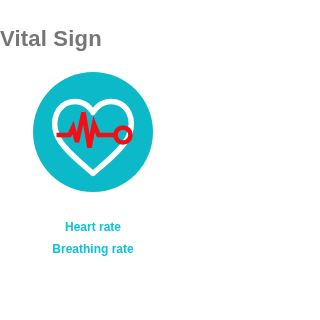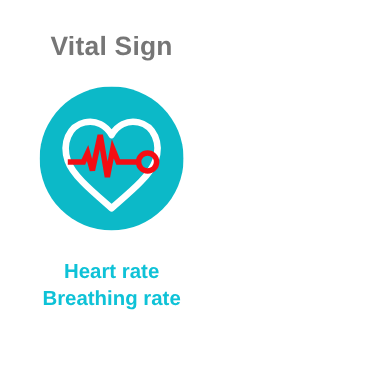--- a/index.html
+++ b/index.html
@@ -19,21 +19,21 @@
     width: 186px;
     height: 320px;
     background: #ffffff;
     box-sizing: border-box;
   }
   .page-title {
     position: absolute;
     left: 0;
     top: 26px;
     width: 186px;
-    text-align: center;
+    text-align: left;
     font-size: 22px;
     font-weight: bold;
     color: #767676;
     letter-spacing: 0.2px;
     line-height: 26px;
     white-space: nowrap;
   }
   .icon-wrap {
     position: absolute;
     left: 33px;
@@ -48,21 +48,21 @@
   }
   .labels {
     position: absolute;
     left: 0;
     top: 216px;
     width: 186px;
   }
   .vital-label {
     width: 186px;
     text-align: center;
-    font-size: 17px;
+    font-size: 12px;
     font-weight: bold;
     color: #0ec2d7;
     line-height: 22px;
     white-space: nowrap;
   }
   .vital-label + .vital-label {
     margin-top: 0;
   }
 </style>
 </head>

